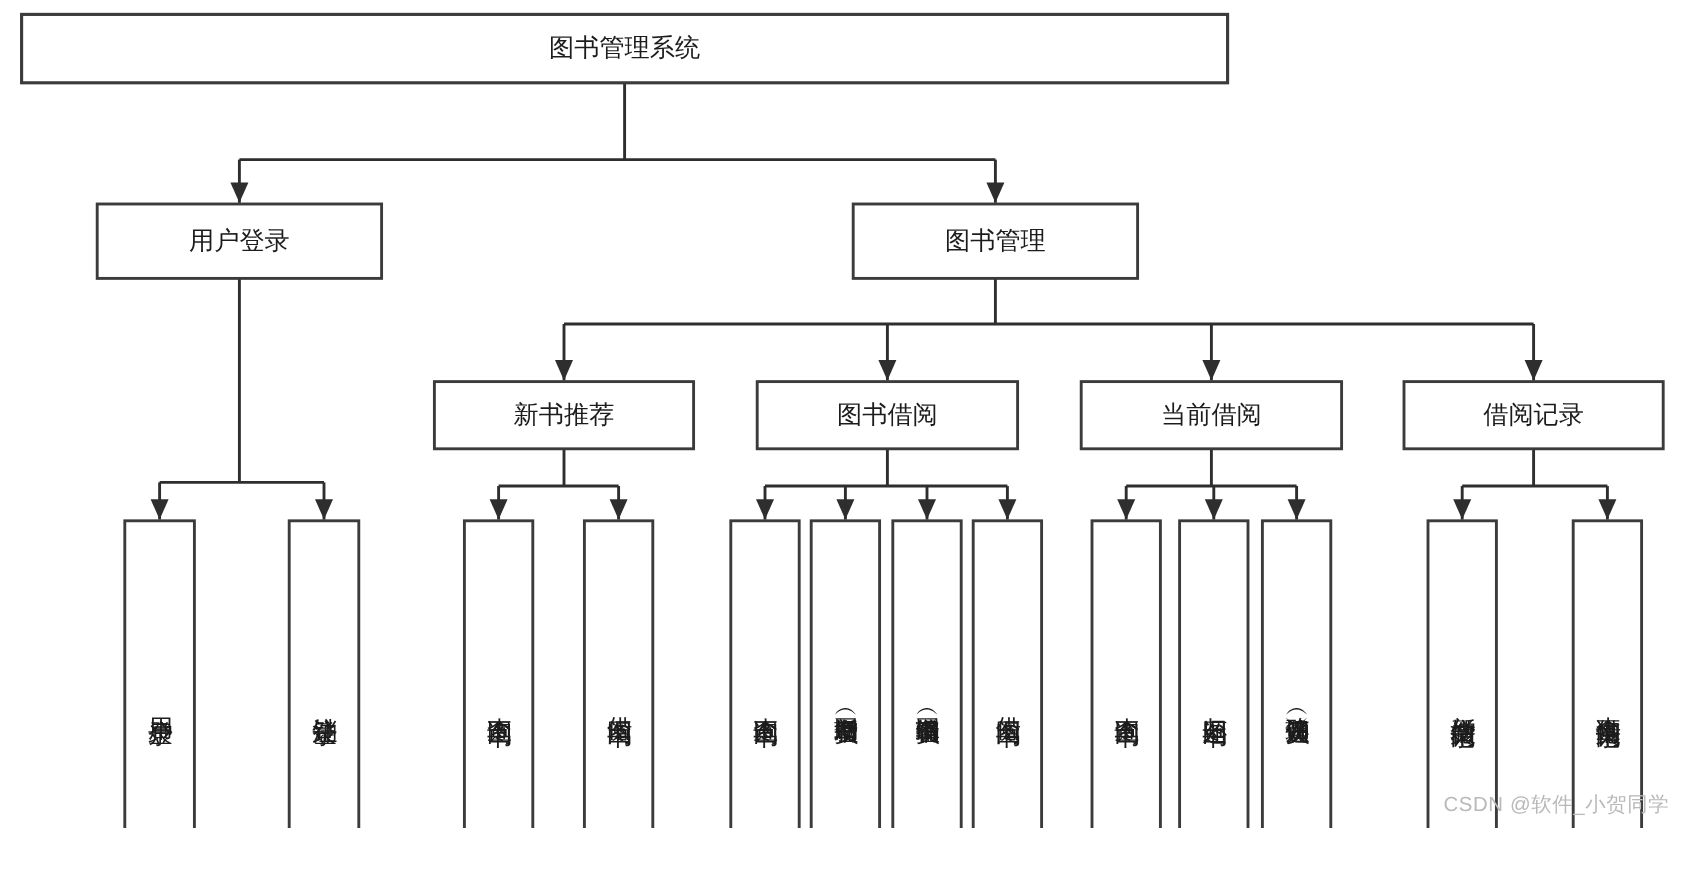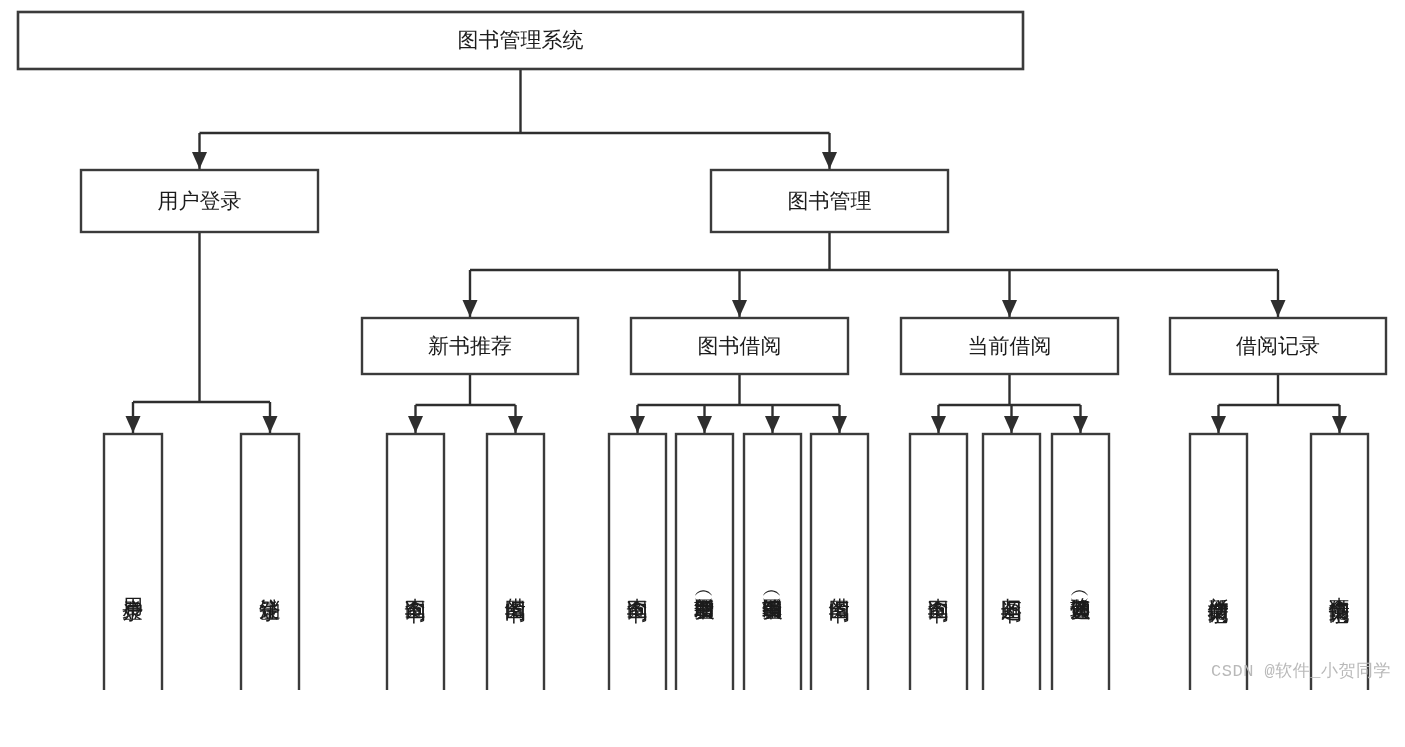--- a/index.html
+++ b/index.html
@@ -71,21 +71,21 @@
     line-height: 1.22;
     letter-spacing: 1.5px;
     color: #1c1c1c;
     white-space: nowrap;
     text-align: center;
   }
   .watermark {
     position: absolute;
     right: 14px;
     bottom: 8px;
-    font-family: Liberation Mono, monospace;
+    font-family: Liberation Sans, sans-serif;
     font-size: 17px;
     color: #b9b9b9;
     letter-spacing: 0.5px;
     user-select: none;
     white-space: nowrap;
   }
 </style>
 </head>
 <body>
 

